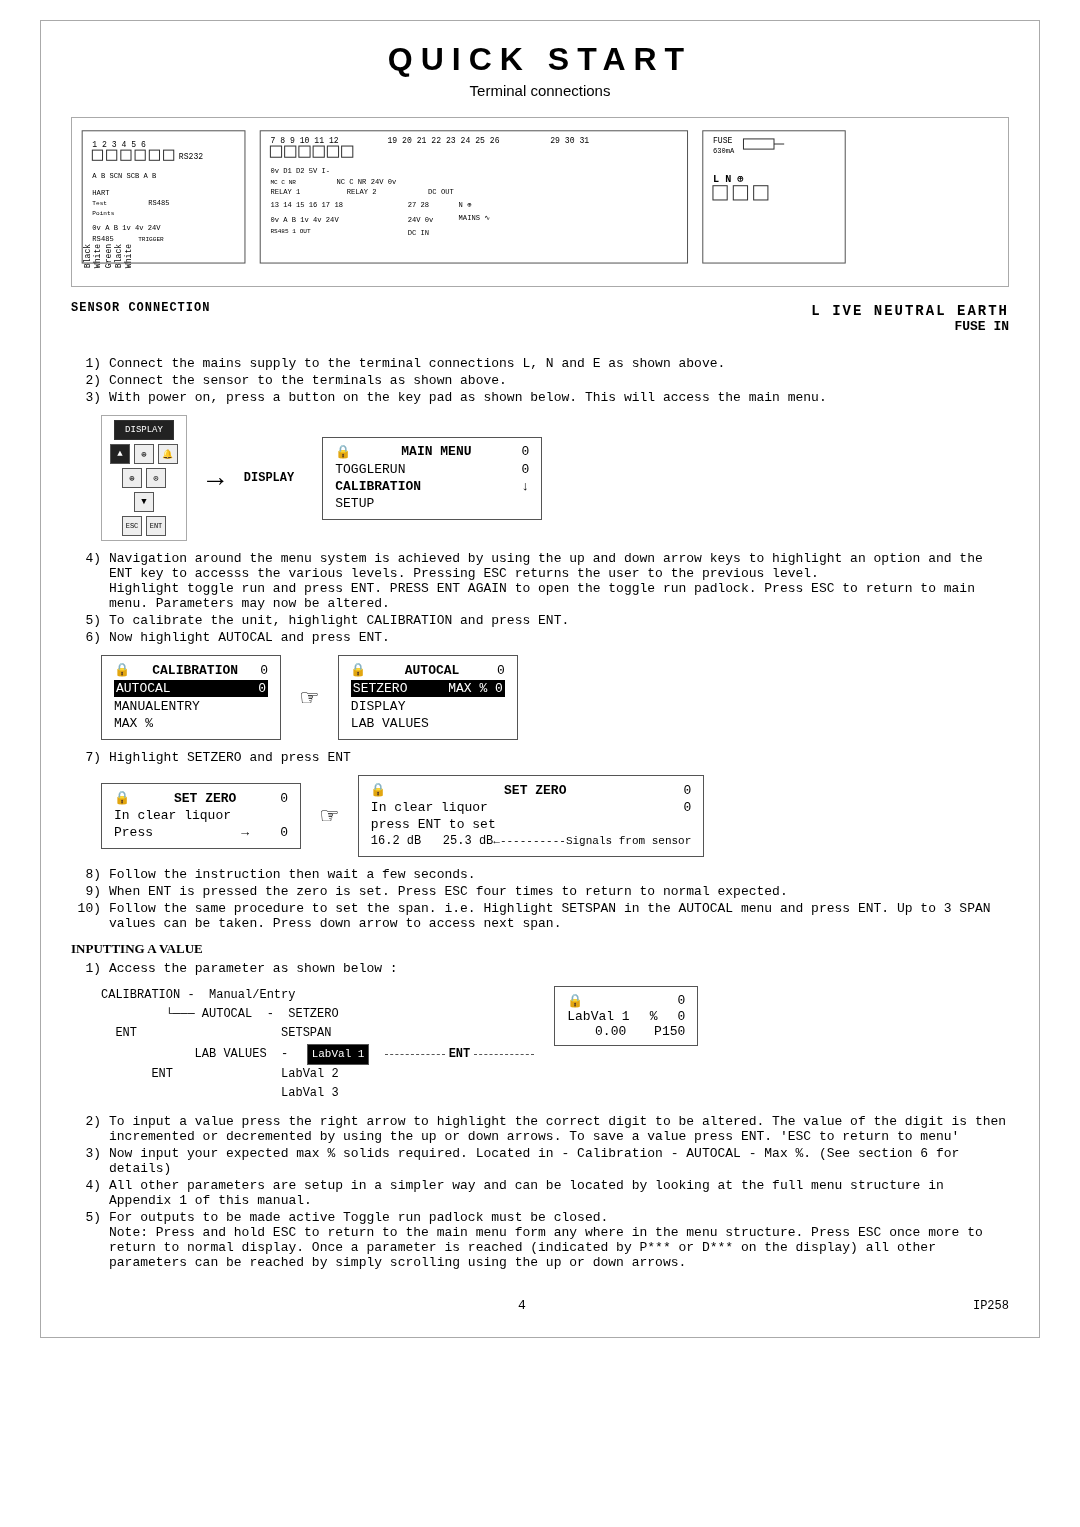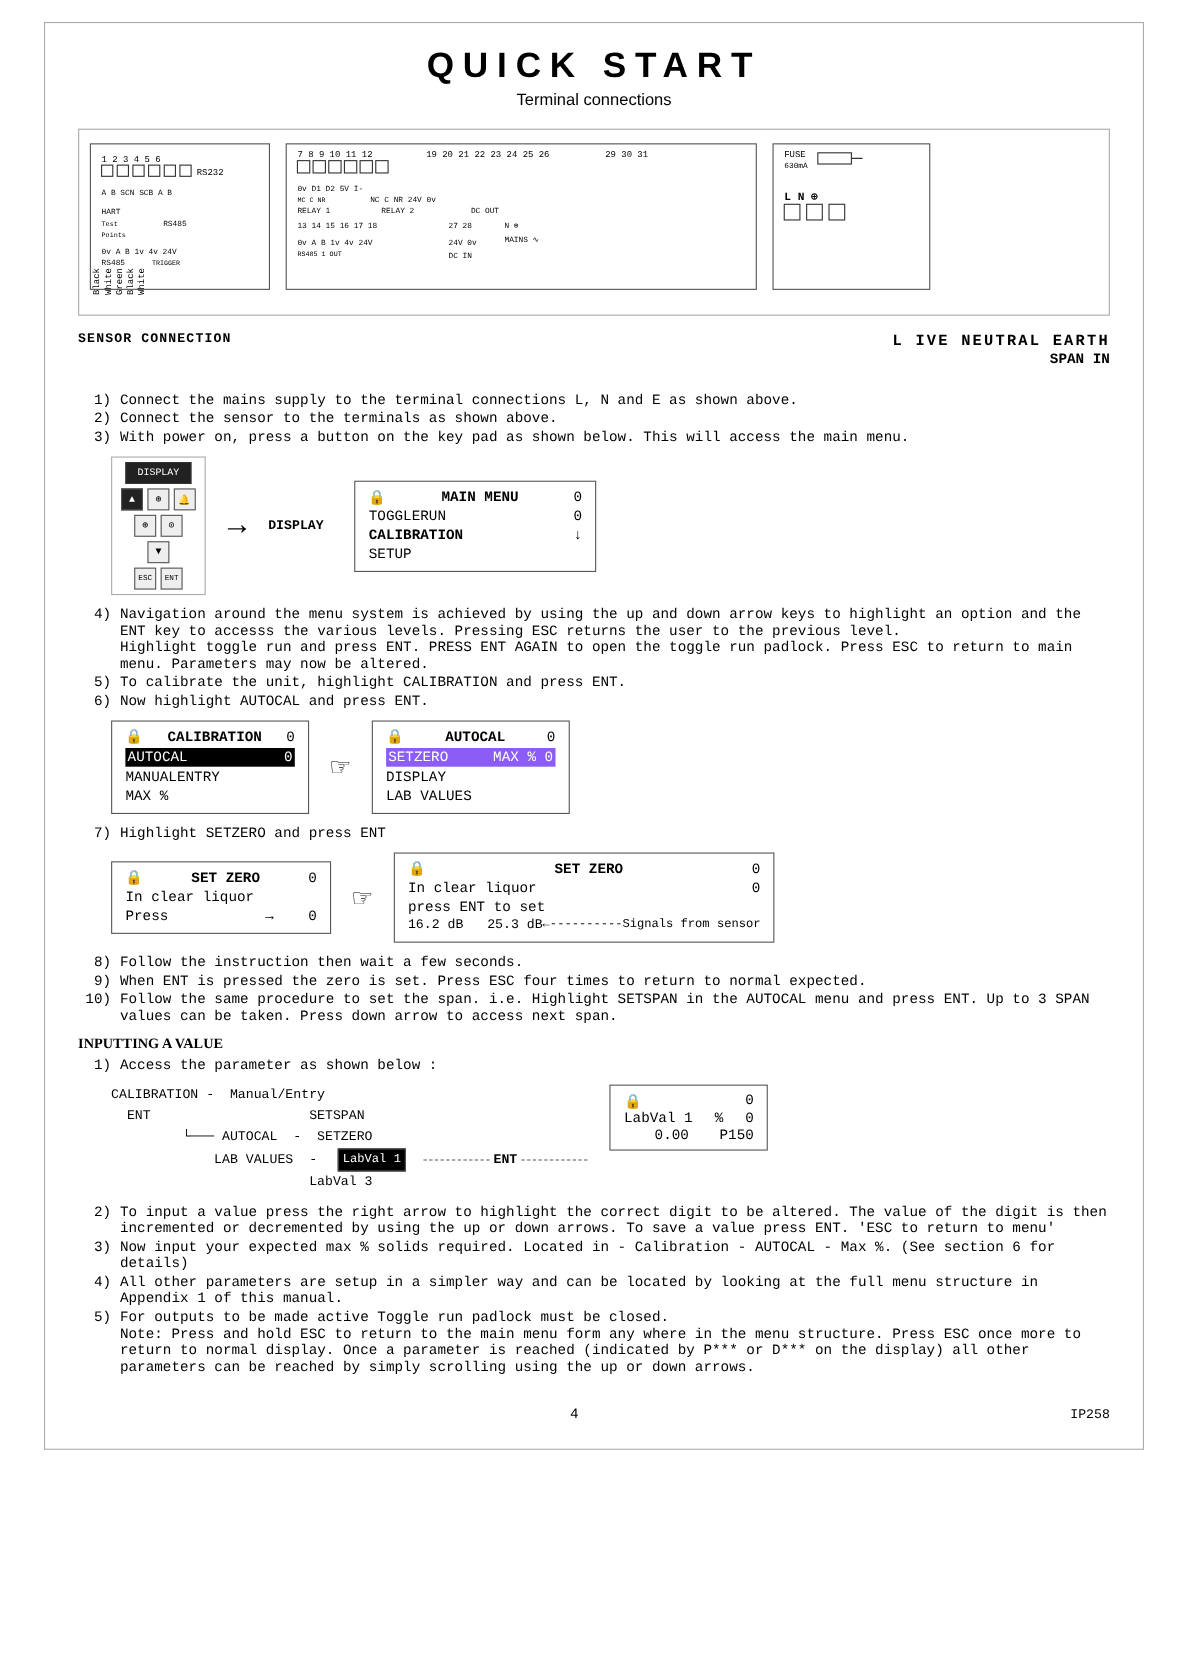--- a/index.html
+++ b/index.html
@@ -279,21 +279,21 @@
       <rect x="630" y="64" width="14" height="14" fill="none" stroke="#333" stroke-width="1"></rect>
       <rect x="650" y="64" width="14" height="14" fill="none" stroke="#333" stroke-width="1"></rect>
       <rect x="670" y="64" width="14" height="14" fill="none" stroke="#333" stroke-width="1"></rect>
     </svg>
   </div>
 
   <div style="display:flex; justify-content:space-between; margin-bottom:22px;">
     <div class="sensor-label">SENSOR CONNECTION</div>
     <div style="text-align:right;">
       <div class="live-neutral">L IVE  NEUTRAL  EARTH</div>
-      <div style="font-weight:bold; font-size:13px; text-align:right;">SPAN IN</div>
+      <div style="font-weight:bold; font-size:13px; text-align:right;">FUSE IN</div>
     </div>
   </div>
 
   <div class="steps-block">
     <div class="step-line">
       <span class="step-num">1)</span>
       <span class="step-text">Connect the mains supply to the terminal connections L, N and E as shown above.</span>
     </div>
     <div class="step-line">
       <span class="step-num">2)</span>
@@ -388,21 +388,21 @@
     </div>
     <div style="display:flex; flex-direction:column; align-items:center; gap:4px;">
       <span style="font-size:28px;">☞</span>
     </div>
     <div class="panel-box">
       <div class="panel-row">
         <span>🔒</span>
         <span style="font-weight:bold;">AUTOCAL</span>
         <span>0</span>
       </div>
-      <div class="panel-row highlighted" style="background:#8b5cf6;color:#fff;padding:1px 2px;">
+      <div class="panel-row highlighted" style="background:#000000;color:#fff;padding:1px 2px;">
         <span>SETZERO</span>
         <span>MAX %  0</span>
       </div>
       <div class="panel-row">
         <span>DISPLAY</span>
       </div>
       <div class="panel-row">
         <span>LAB VALUES</span>
       </div>
     </div>
@@ -472,30 +472,31 @@
     <div class="section-header">INPUTTING A VALUE</div>
     <div class="step-line">
       <span class="step-num">1)</span>
       <span class="step-text">Access the parameter as shown below :</span>
     </div>
   </div>
 
   <div class="cal-flow">
     <div class="cal-tree">
       <div>CALIBRATION -&nbsp;&nbsp;Manual/Entry</div>
+      <div>&nbsp;&nbsp;&nbsp;&nbsp;&nbsp;&nbsp;&nbsp;&nbsp;&nbsp;└─── AUTOCAL&nbsp;&nbsp;-&nbsp;&nbsp;SETZERO</div>
       <div>&nbsp;&nbsp;ENT&nbsp;&nbsp;&nbsp;&nbsp;&nbsp;&nbsp;&nbsp;&nbsp;&nbsp;&nbsp;&nbsp;&nbsp;&nbsp;&nbsp;&nbsp;&nbsp;&nbsp;&nbsp;&nbsp;&nbsp;SETSPAN</div>
-      <div>&nbsp;&nbsp;&nbsp;&nbsp;&nbsp;&nbsp;&nbsp;&nbsp;&nbsp;└─── AUTOCAL&nbsp;&nbsp;-&nbsp;&nbsp;SETZERO</div>
       <div style="display:flex; align-items:center; gap:4px;">
         <span>&nbsp;&nbsp;&nbsp;&nbsp;&nbsp;&nbsp;&nbsp;&nbsp;&nbsp;&nbsp;&nbsp;&nbsp;&nbsp;LAB VALUES&nbsp;&nbsp;-&nbsp;&nbsp;</span>
         <span style="border:1px solid #555; padding:1px 4px; background:#000; color:#fff; font-size:11px;">LabVal 1</span>
         <span>&nbsp;</span>
         <span style="display:inline-block; width:60px; border-bottom:1px dashed #555;"></span>
         <span style="font-weight:bold;">ENT</span>
         <span style="display:inline-block; width:60px; border-bottom:1px dashed #555;"></span>
       </div>
+      <div>&nbsp;&nbsp;&nbsp;&nbsp;&nbsp;&nbsp;&nbsp;ENT&nbsp;&nbsp;&nbsp;&nbsp;&nbsp;&nbsp;&nbsp;&nbsp;&nbsp;&nbsp;&nbsp;&nbsp;&nbsp;&nbsp;&nbsp;LabVal 2</div>
       <div>&nbsp;&nbsp;&nbsp;&nbsp;&nbsp;&nbsp;&nbsp;&nbsp;&nbsp;&nbsp;&nbsp;&nbsp;&nbsp;&nbsp;&nbsp;&nbsp;&nbsp;&nbsp;&nbsp;&nbsp;&nbsp;&nbsp;&nbsp;&nbsp;&nbsp;LabVal 3</div>
     </div>
     <div class="labval-box">
       <div class="lv-row">
         <span>🔒</span>
         <span>0</span>
       </div>
       <div class="lv-row">
         <span>LabVal 1</span>
         <span>%</span>

